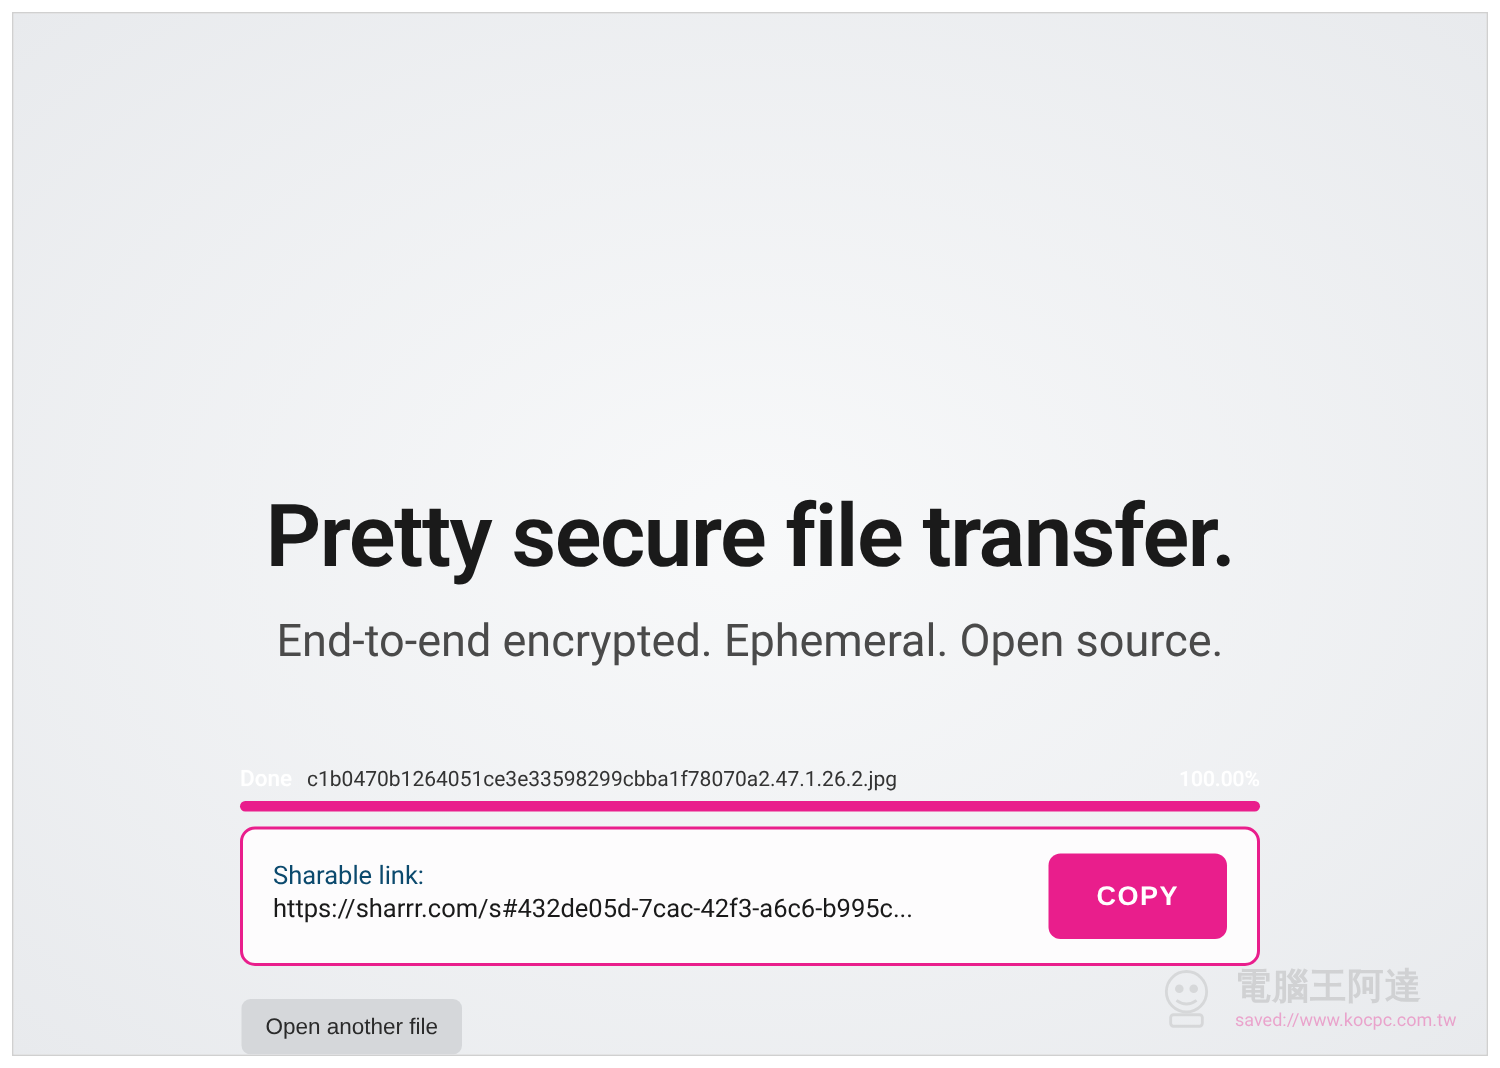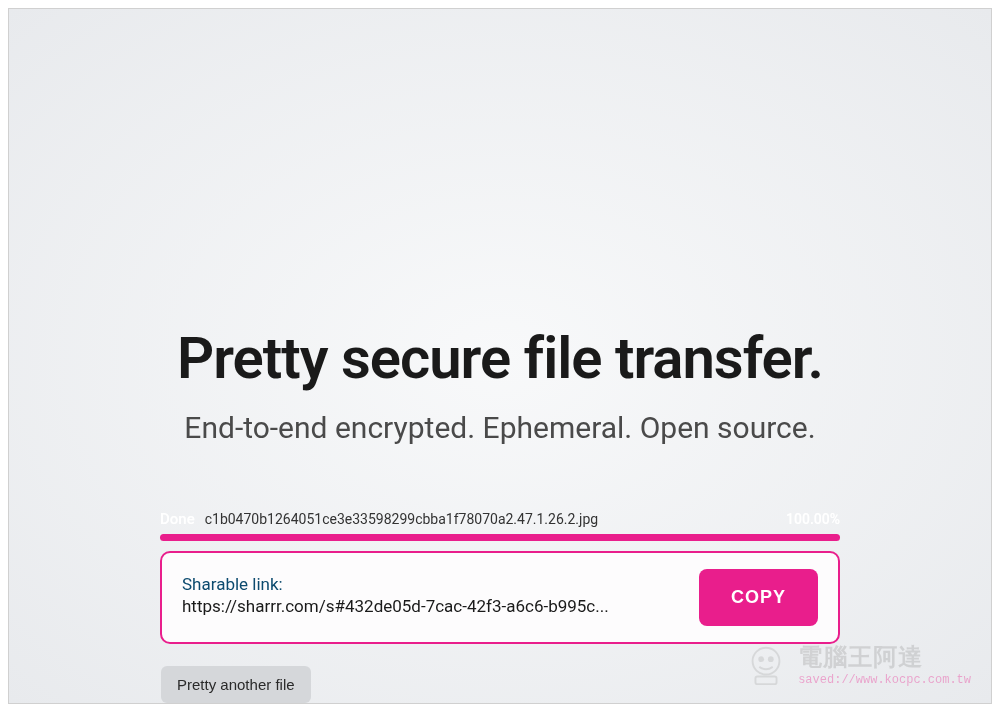--- a/index.html
+++ b/index.html
@@ -156,21 +156,20 @@
     }
     
     .watermark {
       position: absolute;
       bottom: 15px;
       right: 20px;
       display: flex;
       align-items: center;
       gap: 8px;
       opacity: 0.35;
-      font-family: Liberation Mono, monospace;
     }
     
     .watermark-icon {
       width: 48px;
       height: 48px;
     }
     
     .watermark-text {
       display: flex;
       flex-direction: column;
@@ -206,21 +205,21 @@
   </div>
 
   <div class="share-box">
     <div class="share-content">
       <div class="share-label">Sharable link:</div>
       <div class="share-link">https://sharrr.com/s#432de05d-7cac-42f3-a6c6-b995c...</div>
     </div>
     <button class="copy-button">COPY</button>
   </div>
 
-  <button class="share-another">Pretty another file</button>
+  <button class="share-another">Open another file</button>
 
   <div class="watermark">
     <svg class="watermark-icon" viewBox="0 0 50 50">
       <circle cx="25" cy="22" r="14" fill="none" stroke="#b0b0b0" stroke-width="2"></circle>
       <circle cx="20" cy="20" r="3" fill="#b0b0b0"></circle>
       <circle cx="30" cy="20" r="3" fill="#b0b0b0"></circle>
       <path d="M 18 28 Q 25 33 32 28" fill="none" stroke="#b0b0b0" stroke-width="2"></path>
       <rect x="14" y="38" width="22" height="8" rx="2" fill="none" stroke="#b0b0b0" stroke-width="2"></rect>
     </svg>
     <div class="watermark-text">

